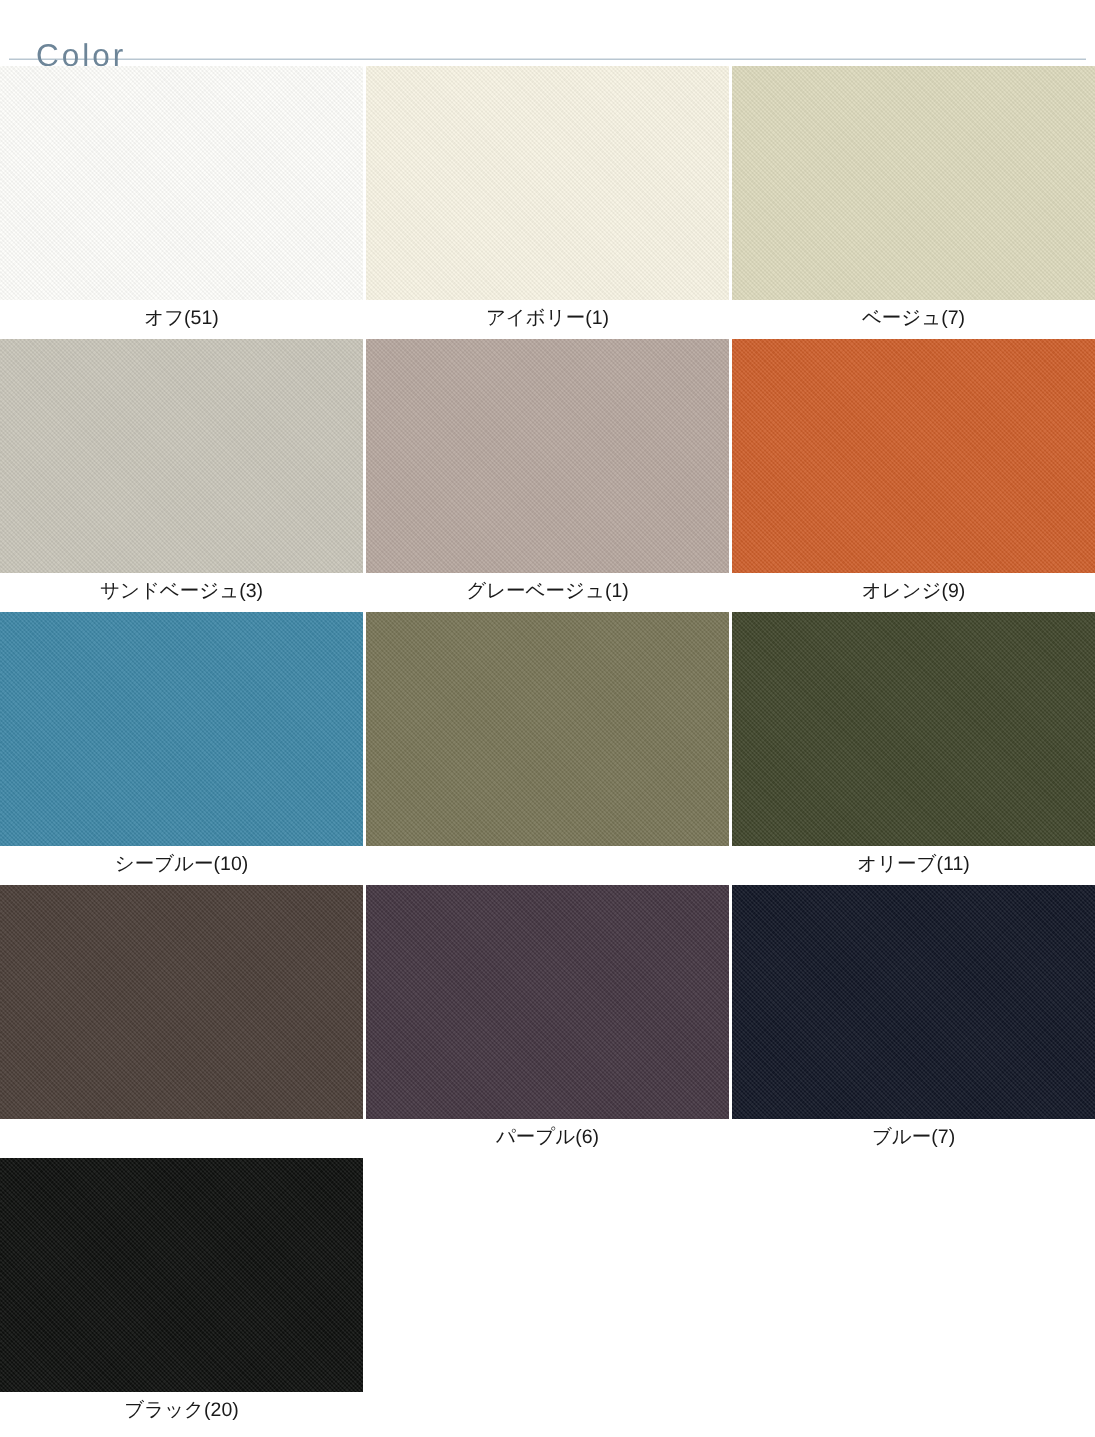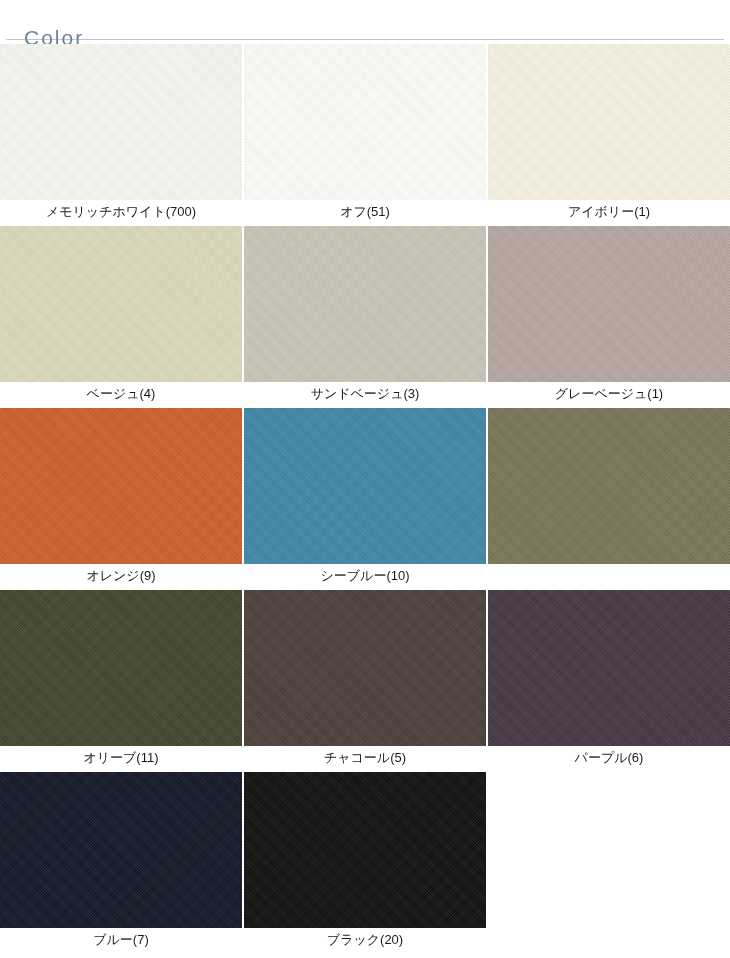--- a/index.html
+++ b/index.html
@@ -96,34 +96,30 @@
 
 <div class="page">
 
   <div class="page-header">
     <h1 class="page-title">Color</h1>
   </div>
   <div class="title-rule"></div>
 
   <div class="swatch-grid">
       <div class="swatch-cell">
-        <div class="swatch-chip" style="background-color: rgb(248, 248, 242);"></div>
-        <div class="swatch-label">メモリッチホワイト(700)</div>
-      </div>
-      <div class="swatch-cell">
         <div class="swatch-chip" style="background-color: rgb(253, 253, 250);"></div>
         <div class="swatch-label">オフ(51)</div>
       </div>
       <div class="swatch-cell">
         <div class="swatch-chip" style="background-color: rgb(247, 243, 227);"></div>
         <div class="swatch-label">アイボリー(1)</div>
       </div>
       <div class="swatch-cell">
         <div class="swatch-chip" style="background-color: rgb(220, 217, 188);"></div>
-        <div class="swatch-label">ベージュ(4)</div>
+        <div class="swatch-label">ベージュ(7)</div>
       </div>
       <div class="swatch-cell">
         <div class="swatch-chip" style="background-color: rgb(200, 197, 185);"></div>
         <div class="swatch-label">サンドベージュ(3)</div>
       </div>
       <div class="swatch-cell">
         <div class="swatch-chip" style="background-color: rgb(182, 167, 159);"></div>
         <div class="swatch-label">グレーベージュ(1)</div>
       </div>
       <div class="swatch-cell">
@@ -136,21 +132,20 @@
       </div>
       <div class="swatch-cell">
         <div class="swatch-chip" style="background-color: rgb(120, 117, 87);"></div>
       </div>
       <div class="swatch-cell">
         <div class="swatch-chip" style="background-color: rgb(64, 70, 44);"></div>
         <div class="swatch-label">オリーブ(11)</div>
       </div>
       <div class="swatch-cell">
         <div class="swatch-chip" style="background-color: rgb(75, 62, 56);"></div>
-        <div class="swatch-label">チャコール(5)</div>
       </div>
       <div class="swatch-cell">
         <div class="swatch-chip" style="background-color: rgb(68, 54, 66);"></div>
         <div class="swatch-label">パープル(6)</div>
       </div>
       <div class="swatch-cell">
         <div class="swatch-chip" style="background-color: rgb(18, 23, 38);"></div>
         <div class="swatch-label">ブルー(7)</div>
       </div>
       <div class="swatch-cell">

